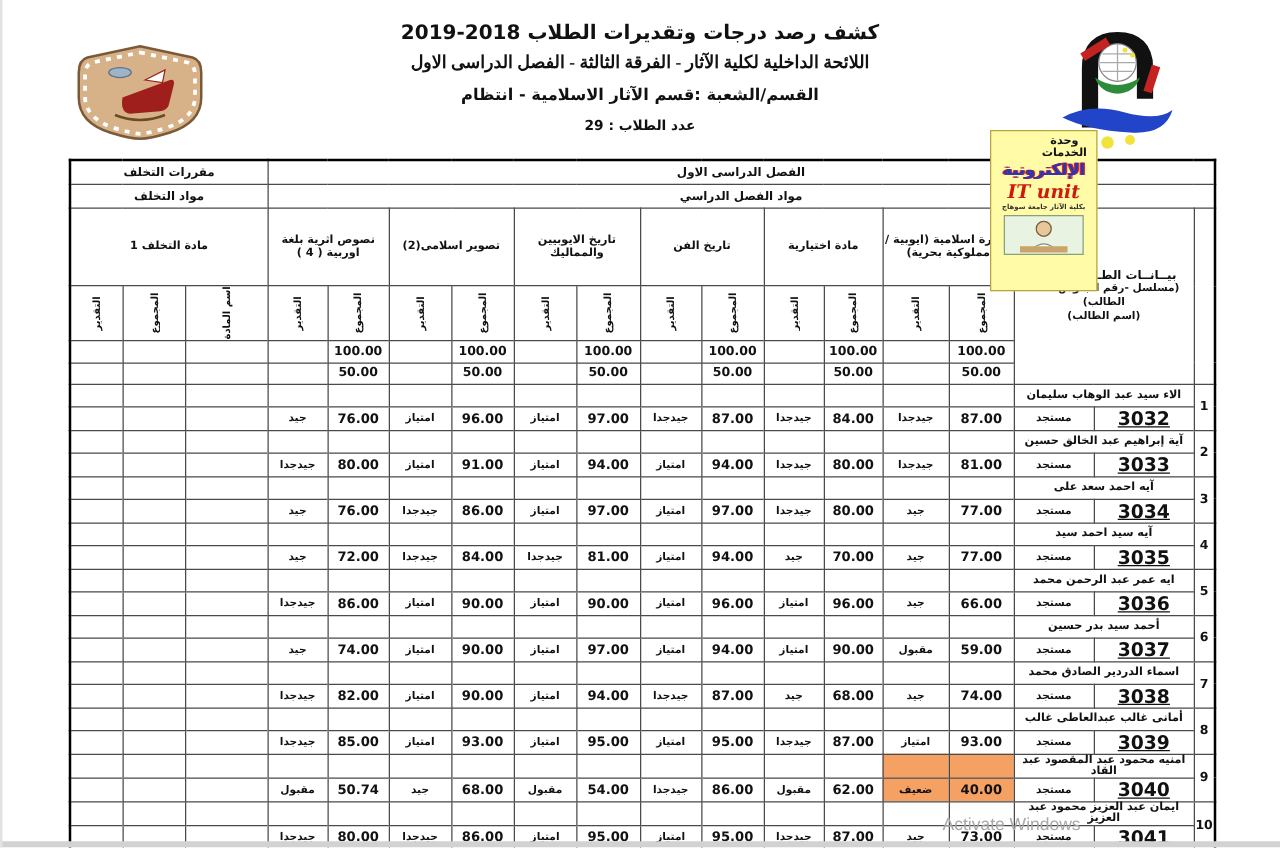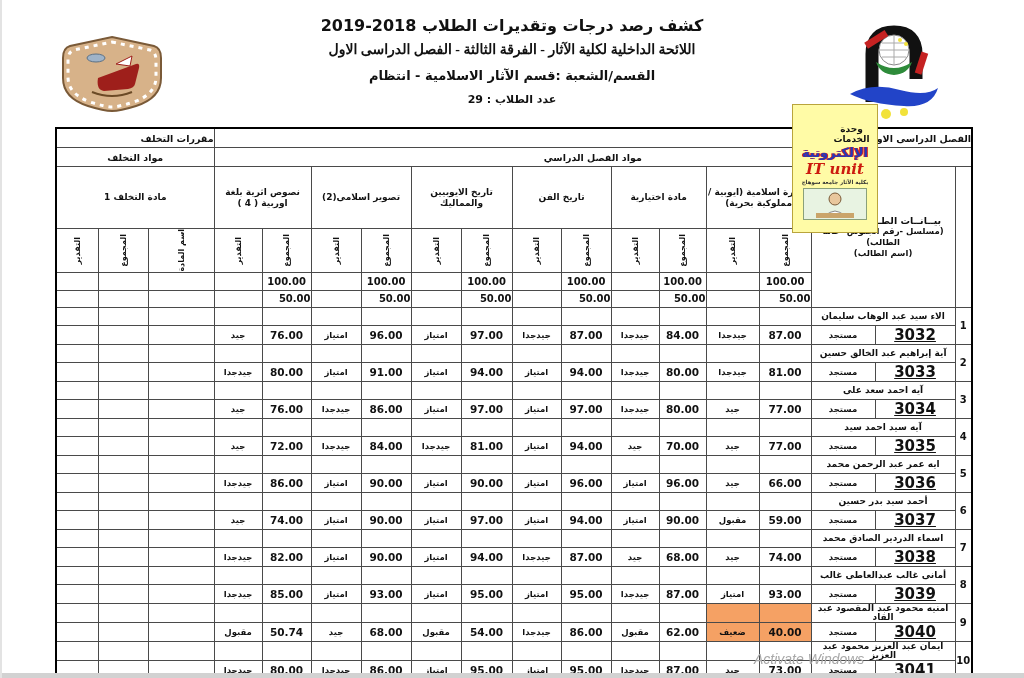--- a/index.html
+++ b/index.html
@@ -10,53 +10,53 @@
   .t1{font-size:16px;margin:2px 0 6px;}
   .t2{font-size:14px;margin:0 0 10px;font-family:Liberation Serif, serif;}
   .t3{font-size:13px;margin:0 0 10px;}
   .t4{font-size:11px;margin:0;}
   
   table.grades{position:absolute;left:55px;top:127px;width:916px;direction:rtl;
     border-collapse:collapse;table-layout:fixed;font-weight:bold;color:#111;}
   table.grades th,table.grades td{border:1px solid #4a4a4a;padding:0;margin:0;overflow:visible;
     text-align:center;vertical-align:middle;font-weight:bold;}
   table.grades{border:2px solid #000;}
-  tr.hrow1 th{height:18px;font-size:9.5px;text-align:right;}
+  tr.hrow1 th{height:18px;font-size:9.5px;}
   tr.hrow2 th{height:18px;font-size:9.5px;}
   tr.hrow3 th{height:59px;font-size:9px;line-height:11px;padding:1px;}
   tr.hrow4 th{height:39px;}
   tr.maxrow td,tr.minrow td{height:17px;font-size:10px;}
-  tr.minrow td{height:16px;text-align:right;}
+  tr.minrow td{height:16px;}
   .vert{writing-mode:vertical-rl;transform:rotate(180deg);font-size:8px;line-height:9px;
         margin:0 auto;white-space:nowrap;font-weight:bold;}
   th.info-head{font-size:9px;line-height:12px;padding:2px;}
   .info-l1{font-size:9.5px;} .info-l2,.info-l3{font-size:8.5px;}
   tr.name-row td{height:17px;border-bottom:1px dotted #999;}
   tr.data-row td{height:17px;}
   td.serial{font-size:10px;}
   td.name{font-size:9px;line-height:9px;white-space:normal;}
   td.seat{font-size:15px;text-decoration:underline;}
   td.status{font-size:8.5px;}
   td.num{font-size:10.5px;}
   td.grade{font-size:8.5px;}
   td.hl{background:var(--hl);}
   
   .logo-left{position:absolute;left:58px;top:34px;}
   .logo-right{position:absolute;left:842px;top:24px;}
   .itbadge{position:absolute;left:792px;top:104px;width:84px;height:127px;background:var(--badge-bg);
     border:1px solid #b9a43c;z-index:6;text-align:center;direction:rtl;overflow:hidden;}
-  .itbadge .b1{font-size:9px;font-weight:bold;color:#111;margin-top:19px;padding-left:33px;}
+  .itbadge .b1{font-size:9px;font-weight:bold;color:#111;margin-top:3px;padding-left:33px;}
   .itbadge .b2{font-size:13px;font-weight:bold;color:var(--badge-blue);
     text-shadow:1px 0 0 #d22,-1px 0 0 #d22;margin-top:1px;}
   .itbadge .b3{font-size:15px;font-weight:bold;font-style:italic;color:var(--badge-red);
     font-family:"DejaVu Serif",serif;margin-top:0px;}
   .itbadge .b4{font-size:5.5px;font-weight:bold;color:#333;margin-top:1px;}
   .itbadge .pic{width:62px;height:30px;margin:3px auto 0;background:#e8f3e2;border:1px solid #8aa07a;}
   .watermark{position:absolute;left:754px;top:651px;font-family:"Liberation Sans",sans-serif;
-    font-size:14px;color:#a8a8a8;z-index:7;font-style:italic;}
+    font-size:14px;color:#a8a8a8;z-index:7;}
   .edge-bottom{position:absolute;left:0;bottom:0;width:1024px;height:5px;background:#d2d2d2;}
   .edge-left{position:absolute;left:0;top:0;width:2px;height:678px;background:#e3e3e3;}
 </style>
 </head>
 <body>
 
 <div class="titles">
   <div class="t1">كشف رصد درجات وتقديرات الطلاب 2018-2019</div>
   <div class="t2">اللائحة الداخلية لكلية الآثار - الفرقة الثالثة - الفصل الدراسى الاول</div>
   <div class="t3">القسم/الشعبة :قسم الآثار الاسلامية - انتظام</div>

